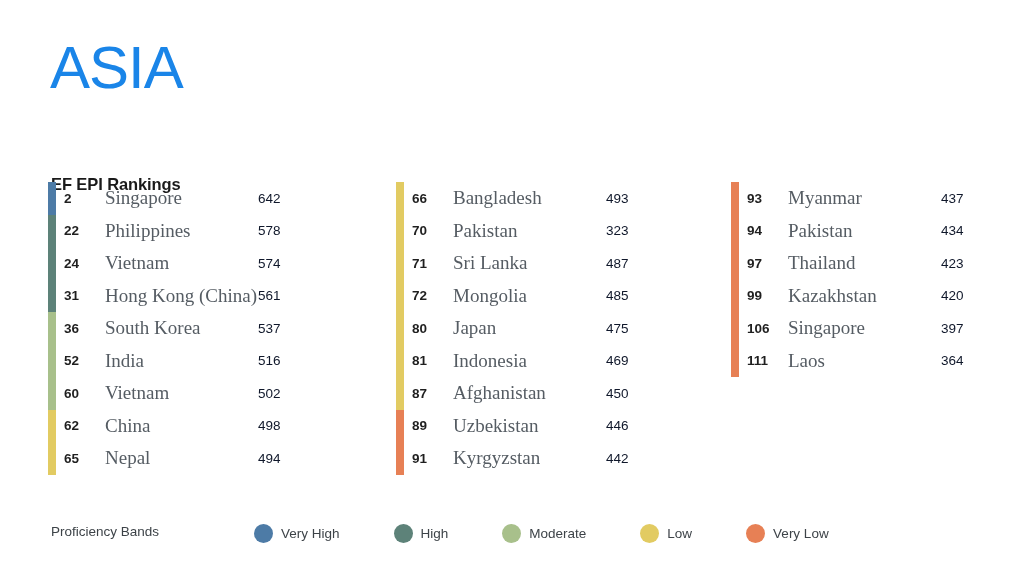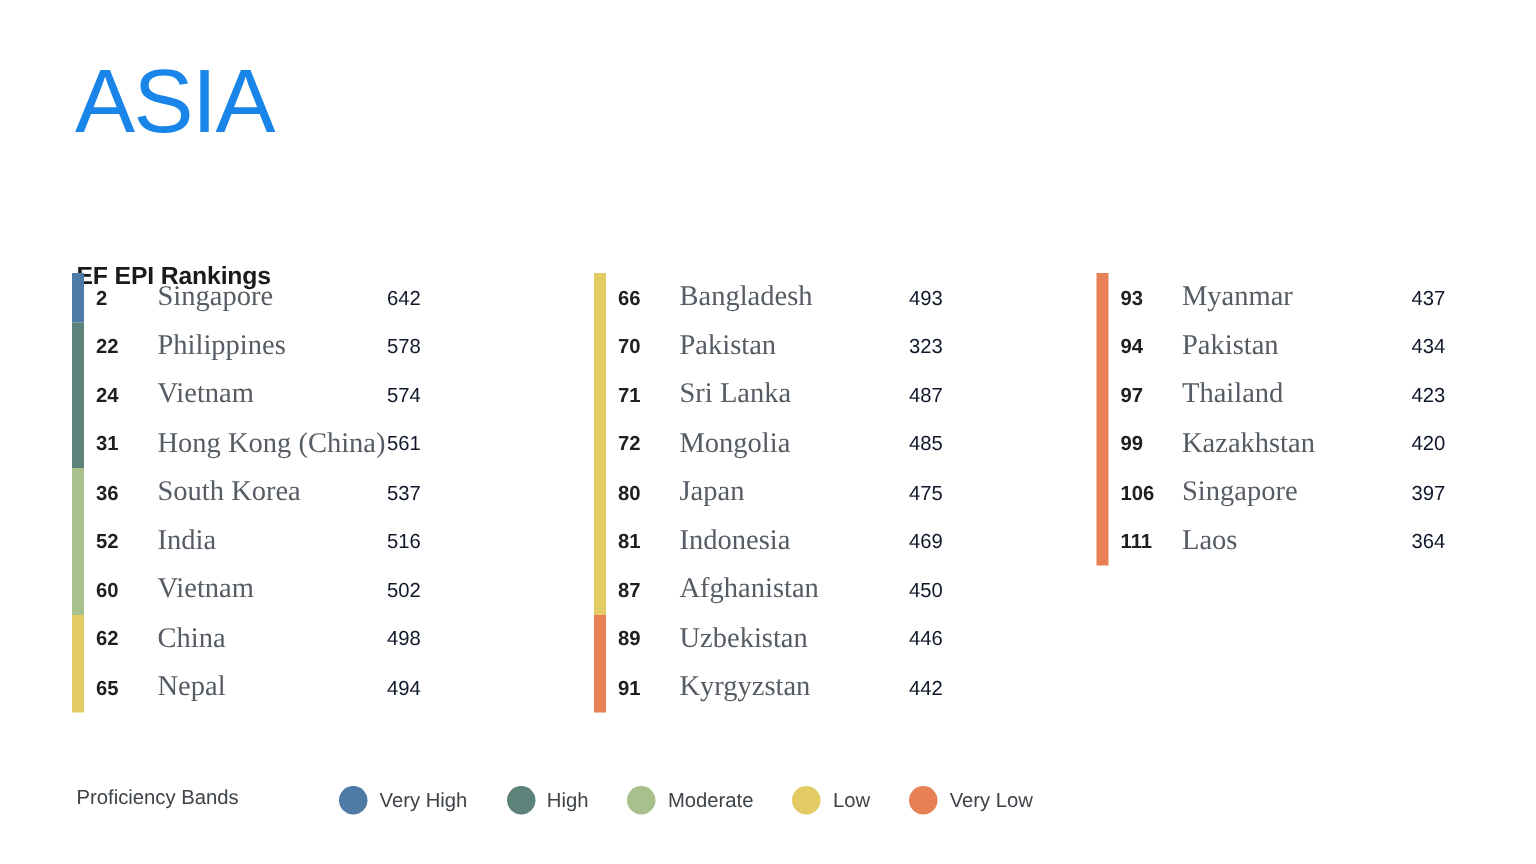--- a/index.html
+++ b/index.html
@@ -106,20 +106,21 @@
   }
   .legend-title {
     font-size: 13.5px;
     color: #3d4348;
     width: 175px;
   }
   .legend-item {
     display: flex;
     align-items: center;
     margin-right: 26px;
+    margin-left: 28px;
   }
   .legend-dot {
     width: 19px;
     height: 19px;
     border-radius: 50%;
     margin-right: 8px;
     flex: none;
   }
   .legend-label {
     font-size: 13.5px;

